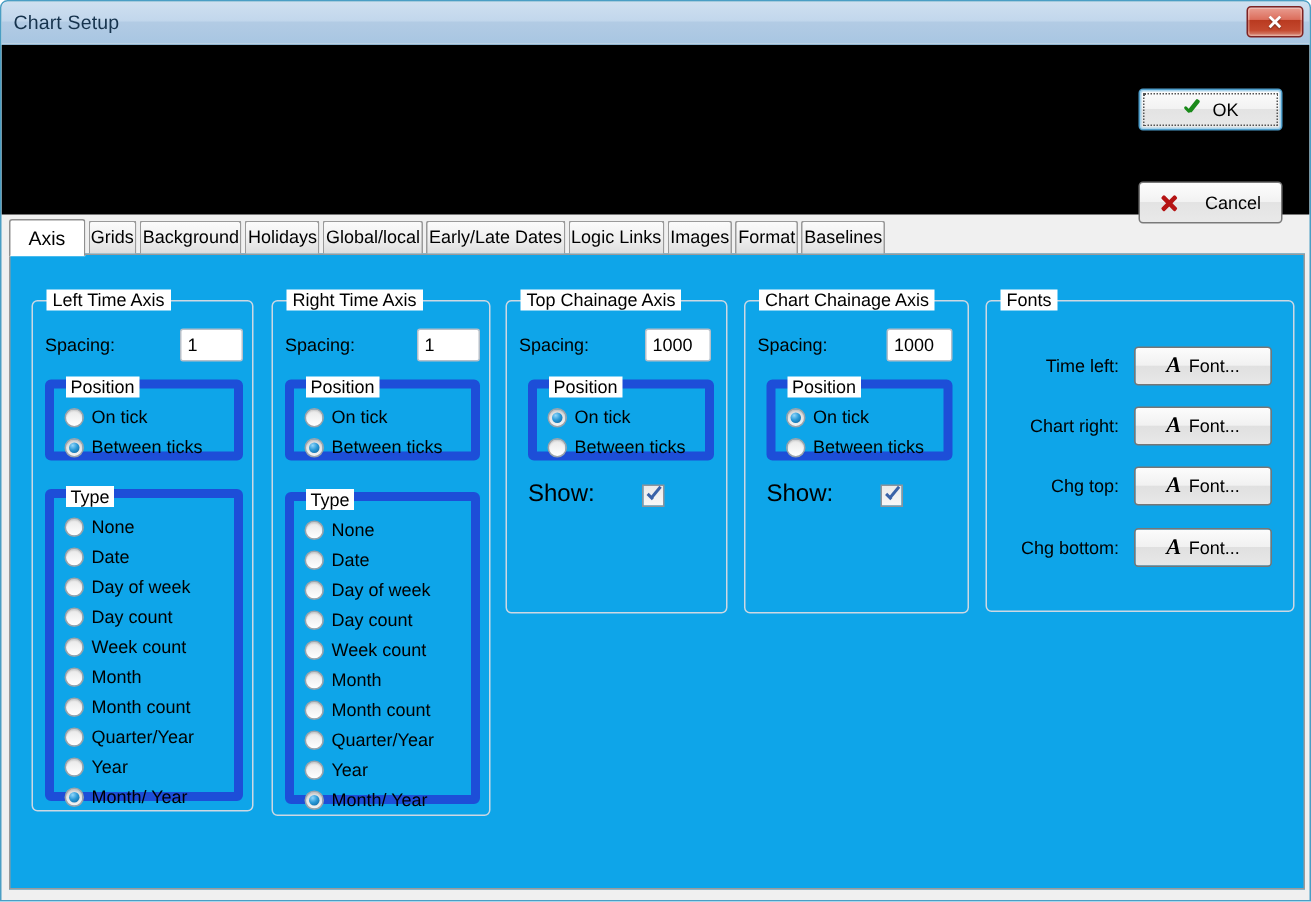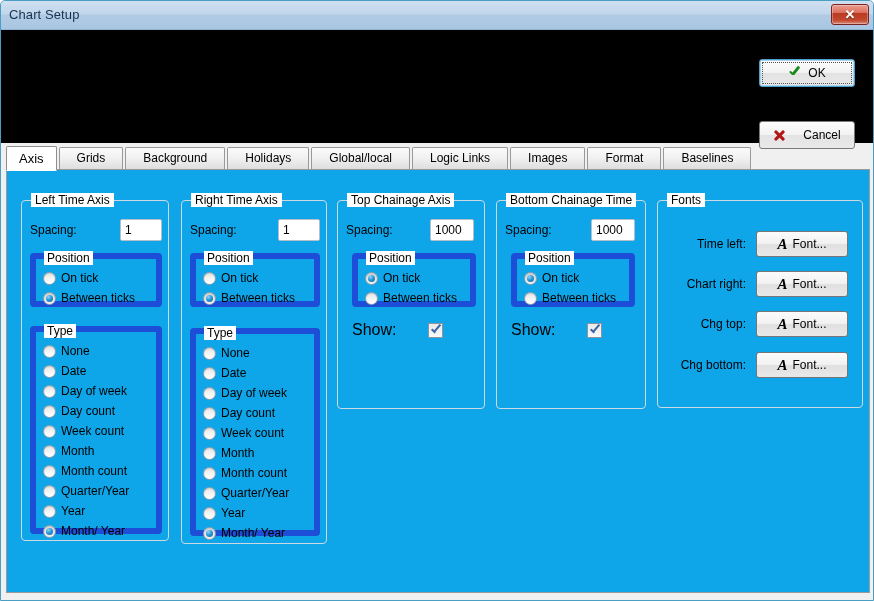--- a/index.html
+++ b/index.html
@@ -131,21 +131,21 @@
     left: 5px; top: 145px;
     width: 864px;
     height: 24px;
     display: flex;
     align-items: center;
     z-index: 3;
   }
   .tab {
     height: 22px;
     margin-right: 2px;
-    padding: 0 17px;
+    padding: 0 1px;
     background: linear-gradient(to bottom, #fbfbfb 0%, #f0f0f0 50%, #dedede 100%);
     border: 1px solid #9a9a9a;
     border-bottom: none;
     border-radius: 2px 2px 0 0;
     font-size: 12px;
     line-height: 21px;
     color: #000;
     cursor: pointer;
     white-space: nowrap;
   }
@@ -348,20 +348,21 @@
       <span>Cancel</span>
     </div>
   </div>
 
   <div class="tabstrip">
     <div class="tab active"><span>Axis</span></div>
     <div class="tab"><span>Grids</span></div>
     <div class="tab"><span>Background</span></div>
     <div class="tab"><span>Holidays</span></div>
     <div class="tab"><span>Global/local</span></div>
+    <div class="tab"><span>Early/Late Dates</span></div>
     <div class="tab"><span>Logic Links</span></div>
     <div class="tab"><span>Images</span></div>
     <div class="tab"><span>Format</span></div>
     <div class="tab"><span>Baselines</span></div>
   </div>
 
   <div class="tabpanel">
 
     <div class="group g-left">
       <div class="legend">Left Time Axis</div>
@@ -514,21 +515,21 @@
         </div>
       </div>
 
       <div class="show-row" style="top:120px;">
         <span class="lbl" style="width:76px;">Show:</span>
         <span class="check on"></span>
       </div>
     </div>
 
     <div class="group g-bottom">
-      <div class="legend">Bottom Chainage Time</div>
+      <div class="legend">Chart Chainage Axis</div>
       <div class="row-spacing">
         <span class="lbl">Spacing:</span>
       </div>
       <div class="spin spin-bottom">1000</div>
 
       <div class="subgroup" style="left:14px; top:52px; width:124px; height:54px;">
         <div class="legend">Position</div>
         <div class="radio-row" style="margin-top:9px;">
           <span class="radio on"></span>
           <span class="radio-label">On tick</span>

